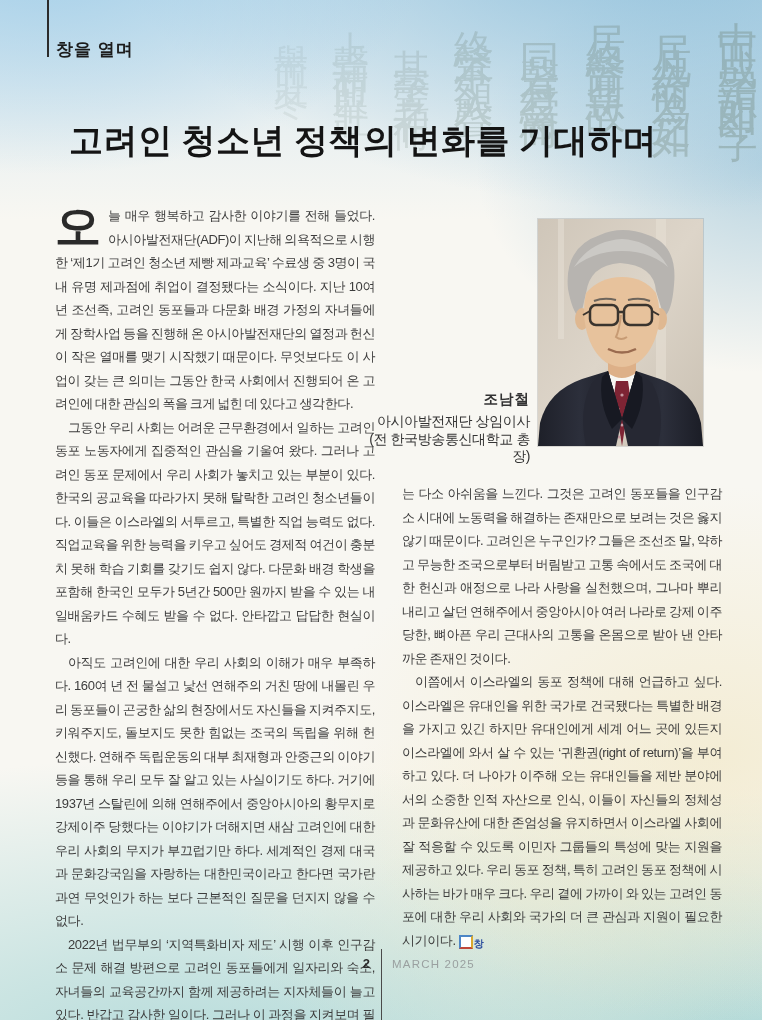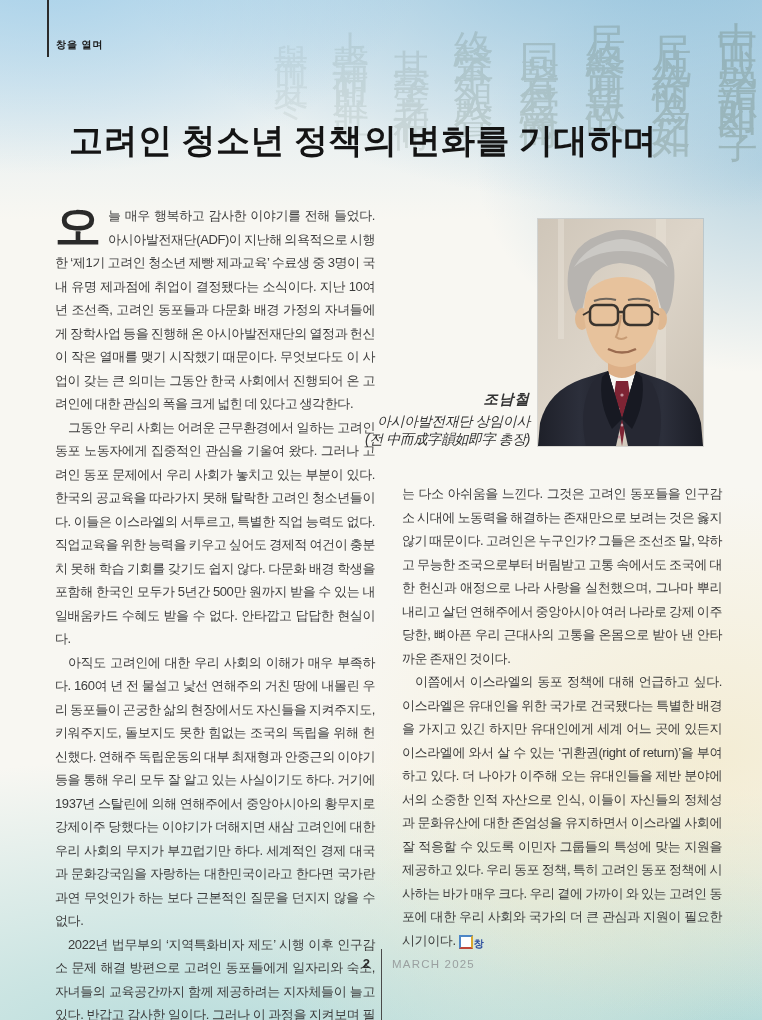--- a/index.html
+++ b/index.html
@@ -35,21 +35,21 @@
   .watermark span:nth-child(1){opacity:.34;}
   .watermark span:nth-child(2){opacity:.32; margin-top:14px;}
   .watermark span:nth-child(3){opacity:.30; margin-top:4px;}
   .watermark span:nth-child(4){opacity:.27; margin-top:22px;}
   .watermark span:nth-child(5){opacity:.24; margin-top:8px;}
   .watermark span:nth-child(6){opacity:.19; margin-top:30px; font-size:37px;}
   .watermark span:nth-child(7){opacity:.15; margin-top:12px; font-size:37px;}
   .watermark span:nth-child(8){opacity:.11; margin-top:26px; font-size:35px;}
   
   .kicker-rule{position:absolute; left:47px; top:0; width:2px; height:57px; background:#2b2b2b;}
-  .kicker{position:absolute; left:56px; top:38px; font-size:10px; font-weight:bold; color:#1c1c1c; letter-spacing:1px;font-family:Liberation Serif, serif;}
+  .kicker{position:absolute; left:56px; top:38px; font-size:17px; font-weight:bold; color:#1c1c1c; letter-spacing:1px;}
   
   .title{
     position:absolute; left:67px; top:116px; width:640px; margin:2px;
     font-family:"Liberation Serif","DejaVu Serif",serif;
     font-size:34px; font-weight:800; color:#141414; letter-spacing:.5px;
   }
   
   .col{
     position:absolute; width:320px;
     font-size:13px; line-height:23.5px; color:#3c3c3c;
@@ -64,21 +64,21 @@
     float:left; font-size:46px; line-height:39px; font-weight:bold;
     color:#2a2a2a; padding:3px 7px 0 0; letter-spacing:0;
   }
   
   .photo{
     position:absolute; left:538px; top:219px; width:165px; height:227px; margin:0;
     box-shadow:0 0 0 1px rgba(120,120,120,.25);
   }
   .photo svg{display:block;}
   
-  .caption{position:absolute; left:352px; top:390px; width:178px; text-align:right; color:#333;font-style:italic;}
+  .caption{position:absolute; left:352px; top:390px; width:178px; text-align:right; color:#333;}
   .caption .name{font-size:14.5px; font-weight:bold; margin-bottom:4px; letter-spacing:1px;}
   .caption .role{font-size:14px; line-height:17.5px; letter-spacing:-0.4px;}
   
   .endmark{
     display:inline-block; width:14px; height:14px; margin-left:3px;
     background:#fff; vertical-align:-2px;
     border-style:solid; border-width:2px;
     border-top-color:#4d86c6; border-left-color:#4d86c6;
     border-right-color:#d9a92f; border-bottom-color:#c0483a;
     font-size:10px; line-height:14px; text-align:center;
@@ -172,21 +172,21 @@
       <path d="M70 152 L84 200 L78 227 L48 227 Q40 190 54 164 Z" fill="#262833"></path>
       <path d="M98 152 L84 200 L90 227 L120 227 Q128 190 114 164 Z" fill="#262833"></path>
       <path d="M70 152 L84 200 L74 210 Q60 184 64 158 Z" fill="#171922"></path>
       <path d="M98 152 L84 200 L94 210 Q108 184 104 158 Z" fill="#171922"></path>
     </svg>
   </figure>
 
   <div class="caption">
     <div class="name">조남철</div>
     <div class="role">아시아발전재단 상임이사</div>
-    <div class="role">(전 中而成字韻如即字 총장)</div>
+    <div class="role">(전 한국방송통신대학교 총장)</div>
   </div>
 
   <div class="col col2">
     <p>는 다소 아쉬움을 느낀다. 그것은 고려인 동포들을 인구감소 시대에 노동력을 해결하는 존재만으로 보려는 것은 옳지 않기 때문이다. 고려인은 누구인가? 그들은 조선조 말, 약하고 무능한 조국으로부터 버림받고 고통 속에서도 조국에 대한 헌신과 애정으로 나라 사랑을 실천했으며, 그나마 뿌리 내리고 살던 연해주에서 중앙아시아 여러 나라로 강제 이주당한, 뼈아픈 우리 근대사의 고통을 온몸으로 받아 낸 안타까운 존재인 것이다.</p>
     <p class="indent"><span>이쯤에서 이스라엘의 동포 정책에 대해 언급하고 싶다. 이스라엘은 유대인을 위한 국가로 건국됐다는 특별한 배경을 가지고 있긴 하지만 유대인에게 세계 어느 곳에 있든지 이스라엘에 와서 살 수 있는 ‘귀환권(right of return)’을 부여하고 있다. 더 나아가 이주해 오는 유대인들을 제반 분야에서의 소중한 인적 자산으로 인식, 이들이 자신들의 정체성과 문화유산에 대한 존엄성을 유지하면서 이스라엘 사회에 잘 적응할 수 있도록 이민자 그룹들의 특성에 맞는 지원을 제공하고 있다. 우리 동포 정책, 특히 고려인 동포 정책에 시사하는 바가 매우 크다. 우리 곁에 가까이 와 있는 고려인 동포에 대한 우리 사회와 국가의 더 큰 관심과 지원이 필요한 시기이다.</span><span class="endmark">창</span></p>
   </div>
 
   <div class="footer-num">2</div>
   <div class="footer-rule"></div>
   <div class="footer-issue">MARCH 2025</div>

